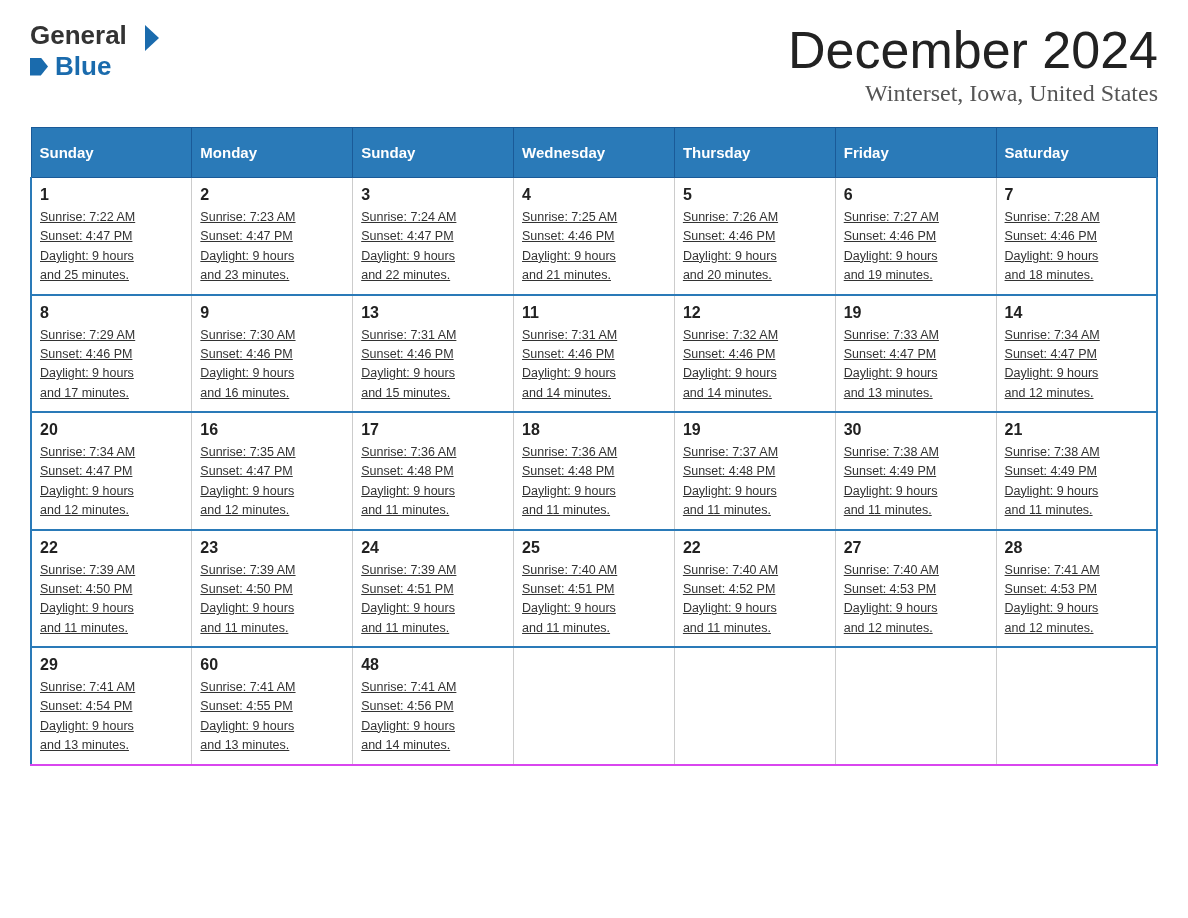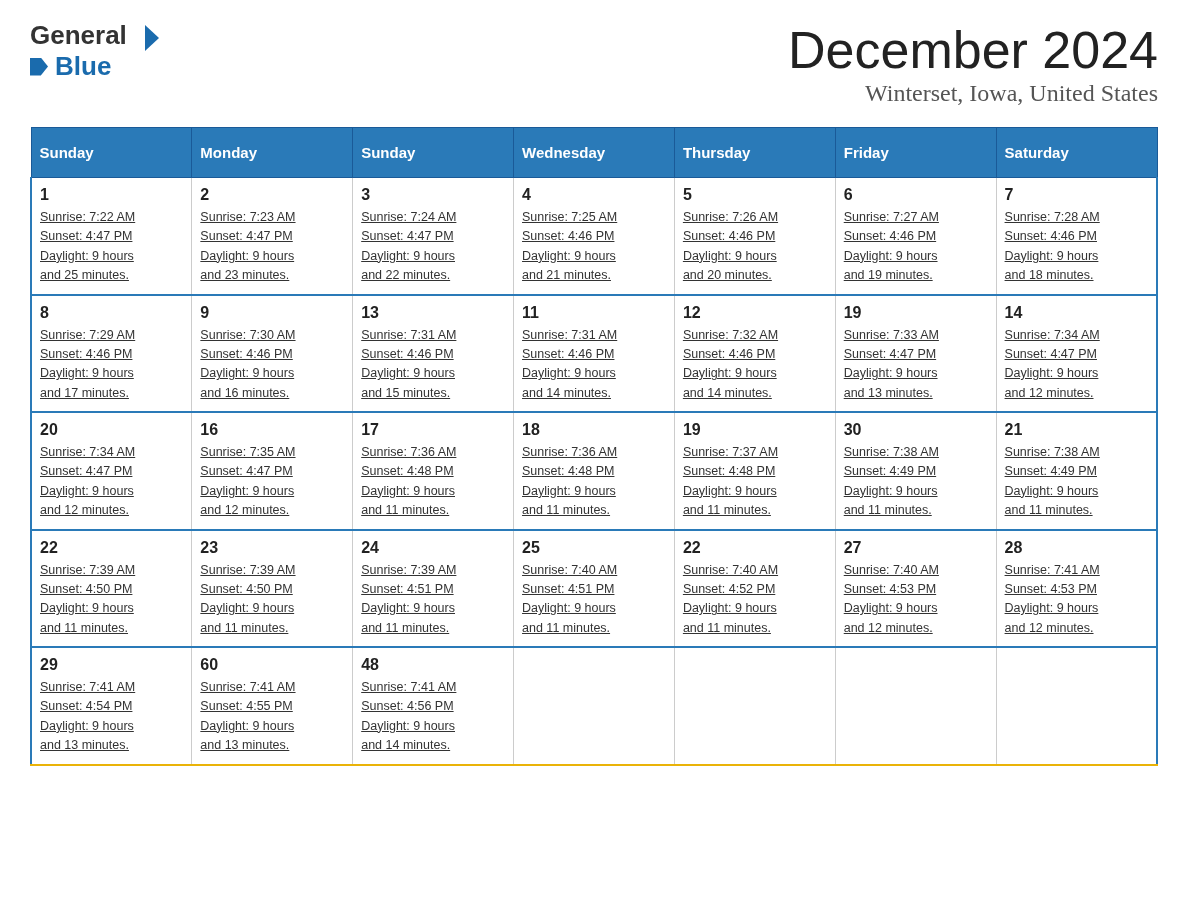--- a/index.html
+++ b/index.html
@@ -102,21 +102,21 @@
       color: #333;
       text-decoration: underline;
     }
     tbody td:first-child {
       border-left: 2px solid #2a7ab8;
     }
     tbody td:last-child {
       border-right: 2px solid #2a7ab8;
     }
     tbody tr:last-child td {
-      border-bottom: 2px solid #eab308;
+      border-bottom: 2px solid #d946ef;
       border-radius: 16px;
     }
   </style>
 </head>
 <body>
 
 <div class="header-area">
   <div class="logo">
     <div class="logo-text">
       <span class="logo-general">General</span>

